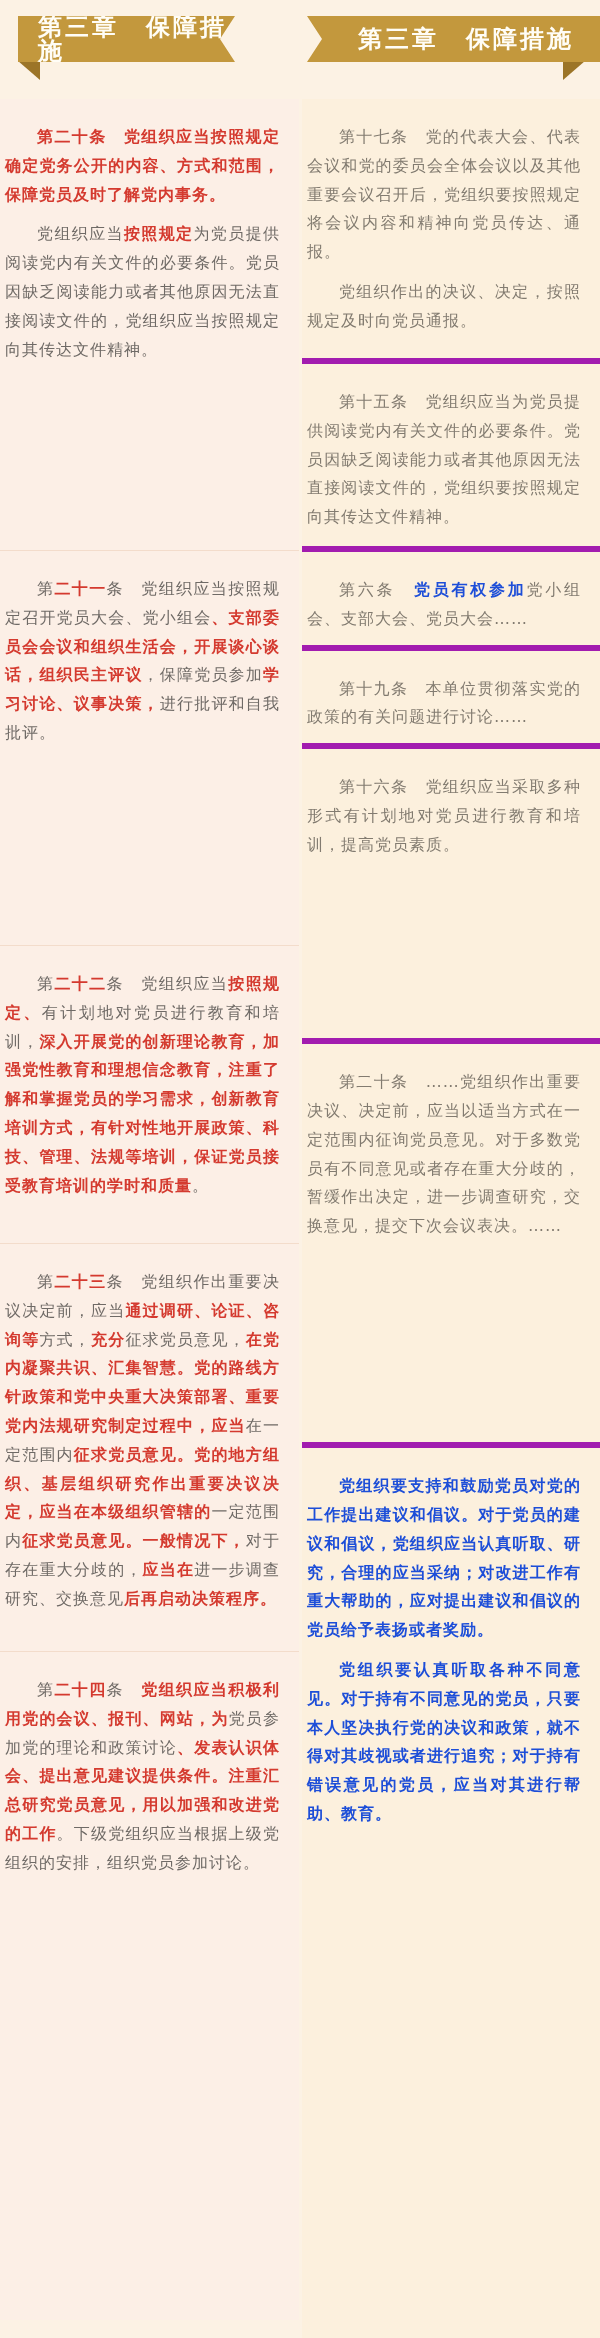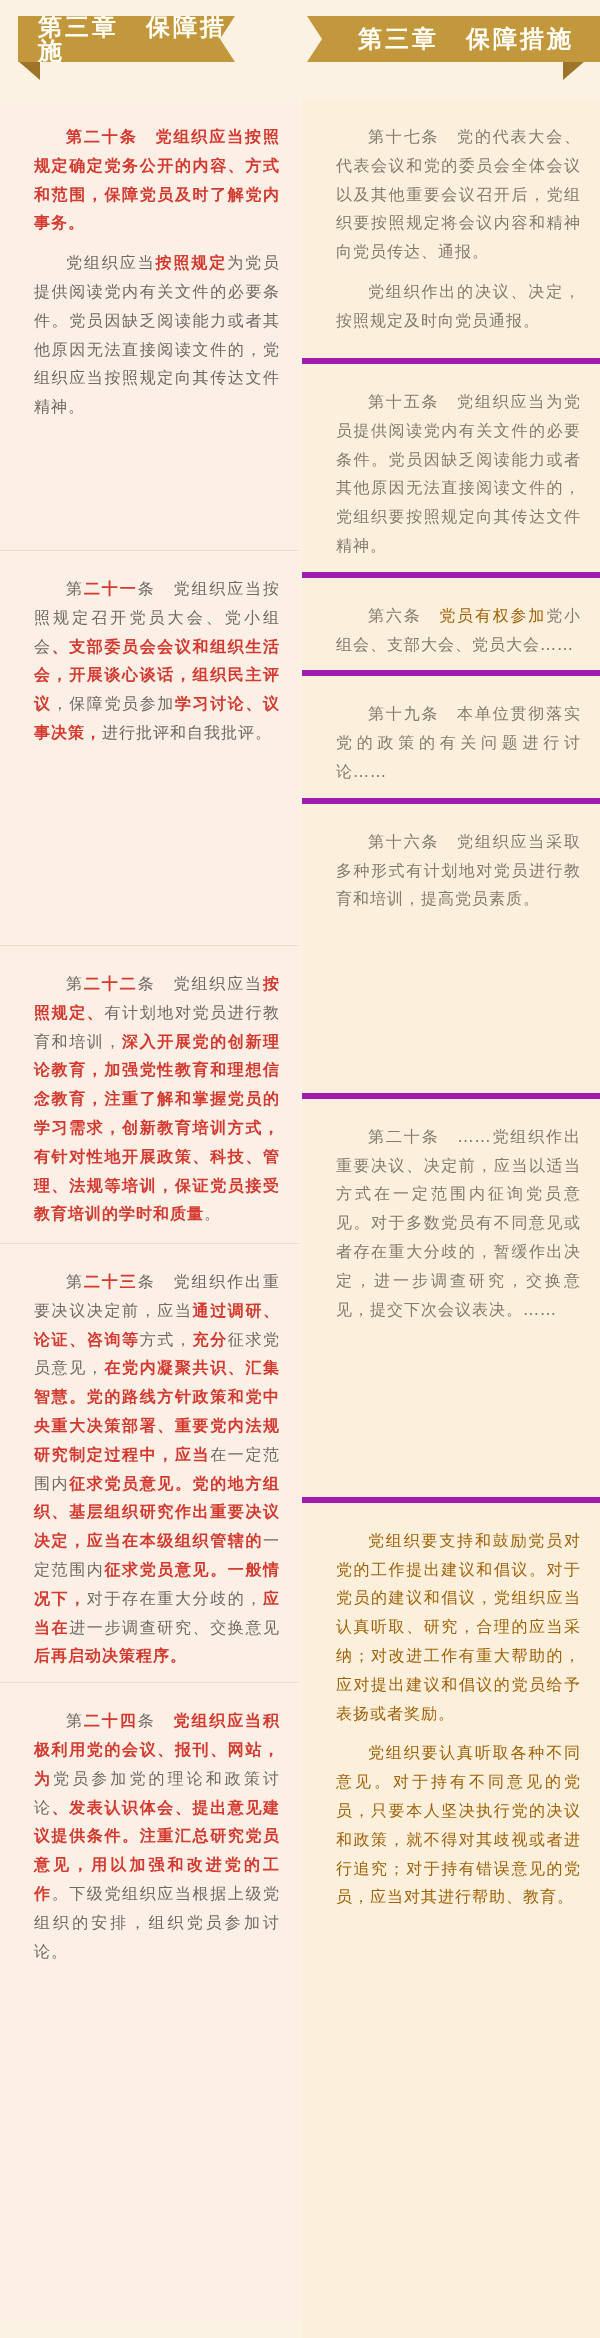--- a/index.html
+++ b/index.html
@@ -25,33 +25,33 @@
   .fold-left{left:18px;clip-path:polygon(0 0,100% 0,100% 100%);}
   .fold-right{left:563px;clip-path:polygon(0 0,100% 0,0 100%);}
 
   
   .columns{position:absolute;top:99px;left:0;width:600px;display:flex;}
   .col{box-sizing:border-box;overflow:hidden;}
   .col-left{width:299px;height:2221px;background:#fcefe6;color:#6f6a66;}
   .col-gap{width:3px;background:#fcf2e4;}
   .col-right{width:298px;height:2239px;background:#fcf0dd;color:#827b70;}
 
-  .cell{box-sizing:border-box;padding:24px 19px 0 34px;}
+  .cell{box-sizing:border-box;padding:24px 19px 0 5px;}
   .col-left .cell{border-bottom:1px solid #f3dccb;}
   .col-right .cell{border-bottom:6px solid #a21caf;}
   .col-left .cell:last-child,.col-right .cell:last-child{border-bottom:none;}
 
   .cell p{
     margin:0 0 11px 0;
     font-size:16px;line-height:1.8;letter-spacing:1px;
     text-indent:2em;text-align:justify;
   }
   .run-dark{}
   .run-red{color:#d43a2f;font-weight:bold;}
-  .run-blue{color:#a16207;font-weight:normal;}
+  .run-blue{color:#1d4ed8;font-weight:bold;}
 </style>
 </head>
 <body>
 
 <div class="page">
 
   <div class="ribbon ribbon-left" style="background: rgb(195, 152, 61);">
     <span>第三章　保障措施</span>
   </div>
   <div class="fold fold-left" style="background: rgb(156, 117, 40);"></div>

